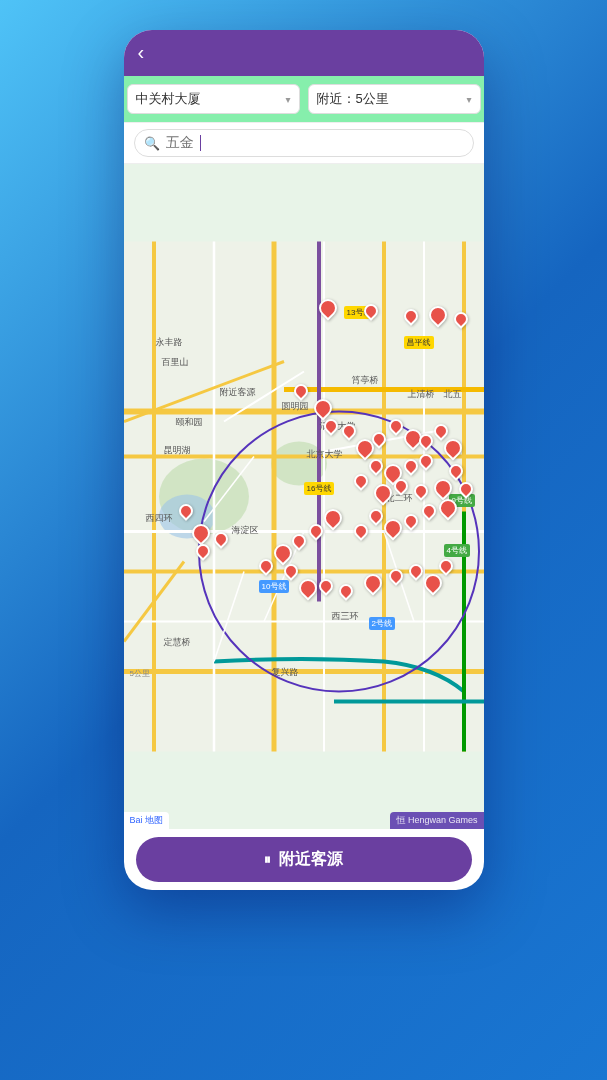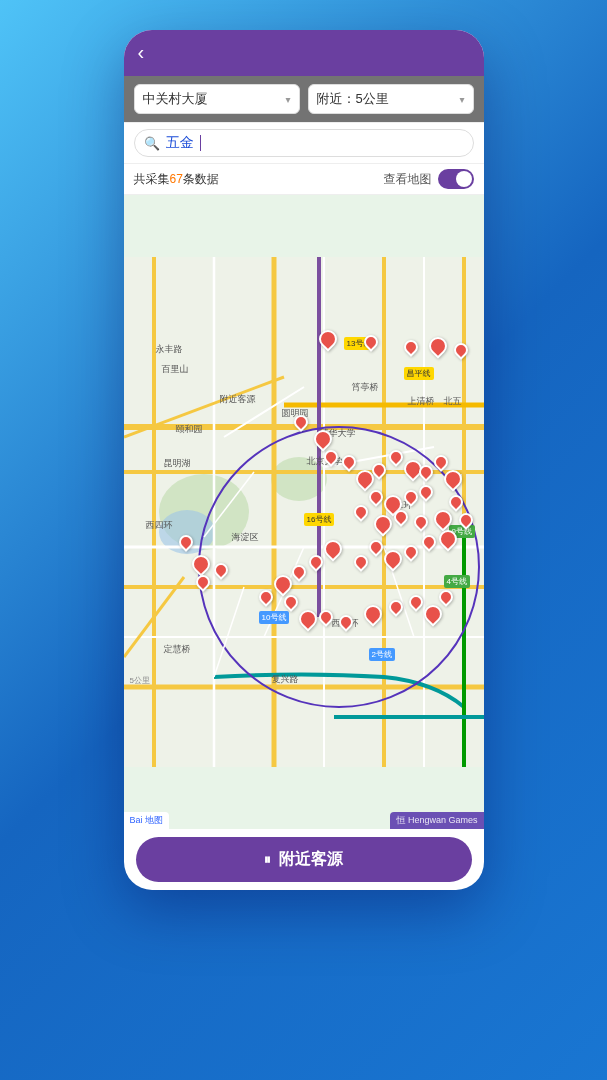--- a/index.html
+++ b/index.html
@@ -87,22 +87,22 @@
       text-align: center;
       color: white;
       font-size: 17px;
       font-weight: 600;
       margin-right: 30px;
     }
     
     .filter-row {
       display: flex;
       align-items: center;
-      padding: 8px 10px;
-      background: #737373;
+      padding: 8px 3px;
+      background: #86efac;
       border-bottom: 1px solid #eee;
       gap: 8px;
     }
     .filter-btn {
       flex: 1;
       display: flex;
       align-items: center;
       justify-content: space-between;
       border: 1px solid #ddd;
       border-radius: 6px;
@@ -131,21 +131,21 @@
       padding: 4px 10px;
       flex: 1;
       gap: 5px;
     }
     .search-icon {
       color: #aaa;
       font-size: 13px;
     }
     .search-text {
       font-size: 14px;
-      color: #1d4ed8;
+      color: #737373;
     }
     .cursor {
       display: inline-block;
       width: 1.5px;
       height: 16px;
       background: #6A3FA0;
       animation: blink 1s step-end infinite;
       vertical-align: middle;
       margin-left: 1px;
     }
@@ -231,20 +231,21 @@
     .pause-icon {
       font-size: 14px;
     }
     
     .map-label {
       position: absolute;
       font-size: 9px;
       color: #555;
       white-space: nowrap;
       pointer-events: none;
+      margin-top: 24px;
     }
     .metro-label {
       position: absolute;
       background: #FFD700;
       color: #333;
       font-size: 8px;
       padding: 1px 3px;
       border-radius: 2px;
     }
     .metro-label-blue {
@@ -281,31 +282,20 @@
     </div>
 
     <div class="search-row">
       <div class="search-box">
         <span class="search-icon">🔍</span>
         <span class="search-text">五金</span>
         <span class="cursor"></span>
       </div>
     </div>
 
-    <div class="info-row">
-      <span class="count-text">
-        <span>共采集</span><span class="count-highlight">67</span><span>条数据</span>
-      </span>
-      <div class="map-toggle">
-        <span>查看地图</span>
-        <div class="toggle-switch">
-          <div class="toggle-knob"></div>
-        </div>
-      </div>
-    </div>
 
     <div class="map-area">
       <div class="map-bg">
 
         <svg class="map-svg" viewBox="0 0 360 510" xmlns="http://www.w3.org/2000/svg">
 
           <rect width="360" height="510" fill="#EEF2E8"></rect>
 
           <ellipse cx="80" cy="255" rx="45" ry="38" fill="#C5DEB5" opacity="0.7"></ellipse>
           <ellipse cx="63" cy="275" rx="28" ry="22" fill="#9DC5E8" opacity="0.6"></ellipse>
@@ -354,21 +344,21 @@
 
         <div class="metro-label" style="left:220px;top:142px;">13号线</div>
         <div class="metro-label" style="left:180px;top:318px;">16号线</div>
         <div class="metro-label metro-label-blue" style="left:135px;top:416px;">10号线</div>
         <div class="metro-label metro-label-blue" style="left:245px;top:453px;">2号线</div>
         <div class="metro-label metro-label-green" style="left:325px;top:330px;">9号线</div>
         <div class="metro-label metro-label-green" style="left:320px;top:380px;">4号线</div>
         <div class="metro-label" style="left:280px;top:172px;">昌平线</div>
 
         <div class="map-label" style="left:52px;top:228px;">颐和园</div>
-        <div class="map-label" style="left:40px;top:262px;">昆明湖</div>
+        <div class="map-label" style="left:40px;top:256px;">昆明湖</div>
         <div class="map-label" style="left:158px;top:212px;">圆明园</div>
         <div class="map-label" style="left:196px;top:232px;">清华大学</div>
         <div class="map-label" style="left:183px;top:260px;">北京大学</div>
         <div class="map-label" style="left:108px;top:336px;">海淀区</div>
         <div class="map-label" style="left:96px;top:198px;">附近客源</div>
         <div class="map-label" style="left:228px;top:186px;">筲亭桥</div>
         <div class="map-label" style="left:284px;top:200px;">上清桥</div>
         <div class="map-label" style="left:320px;top:200px;">北五</div>
         <div class="map-label" style="left:262px;top:304px;">北二环</div>
         <div class="map-label" style="left:22px;top:324px;">西四环</div>

